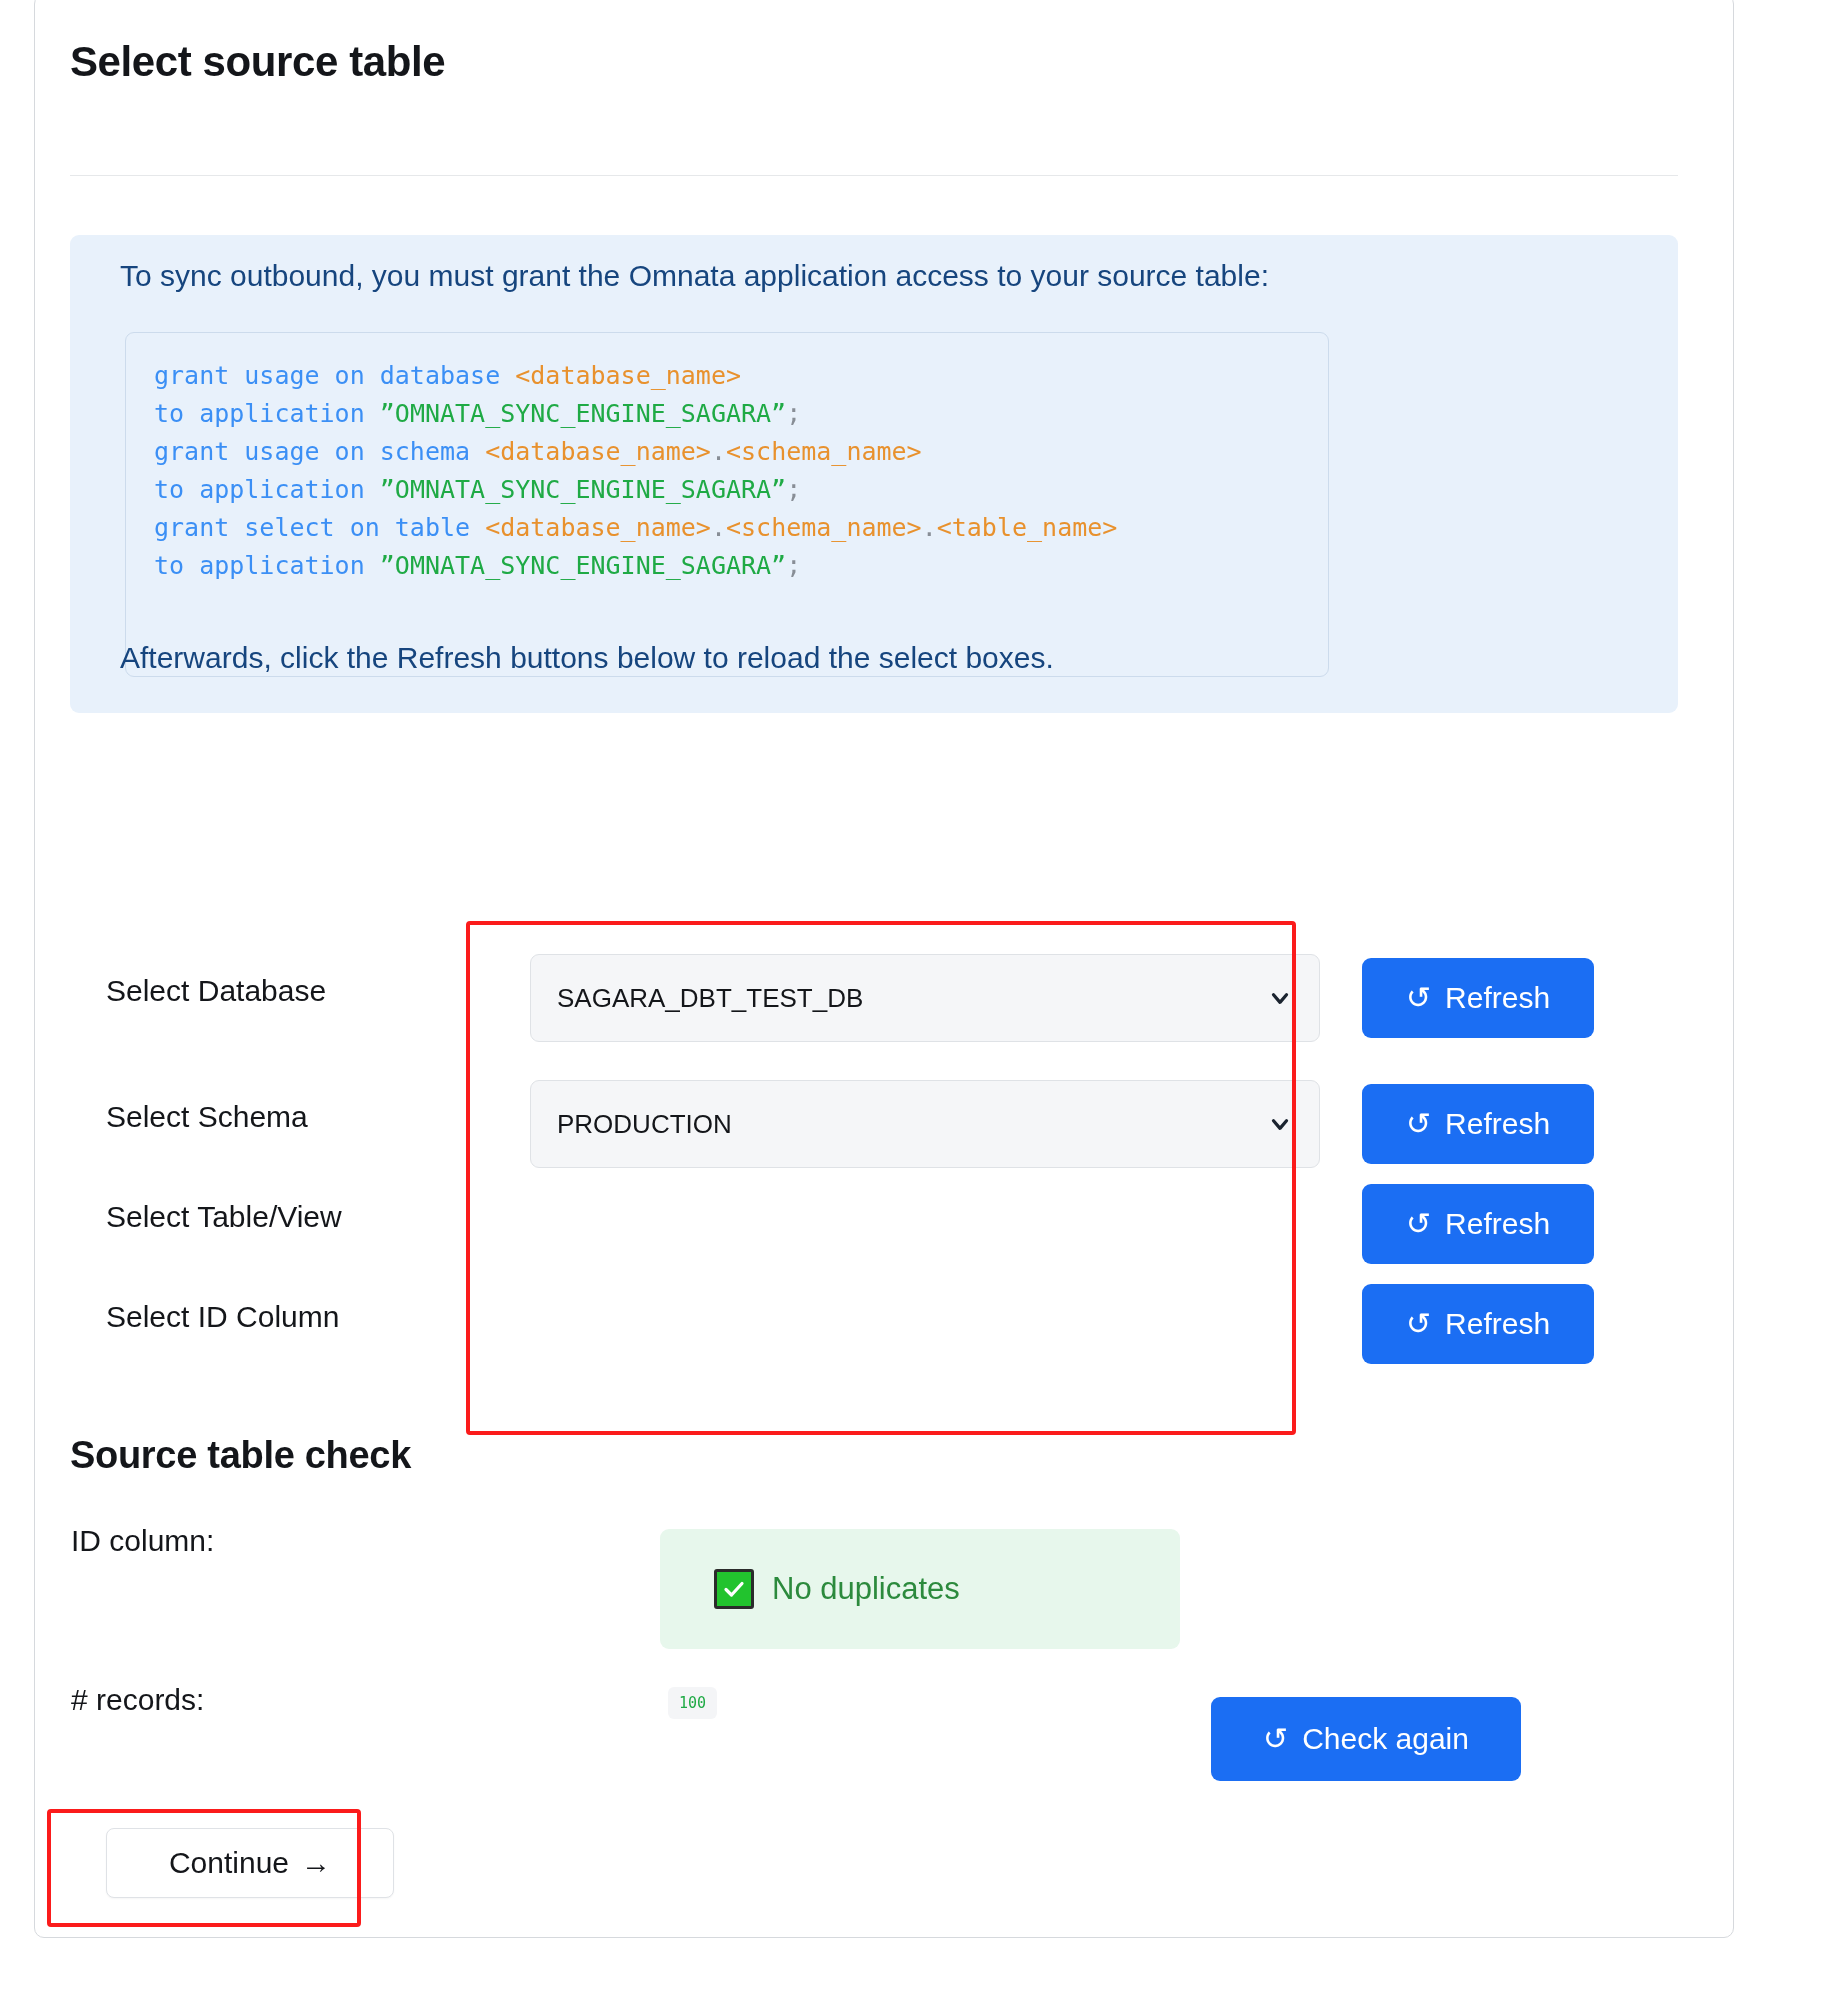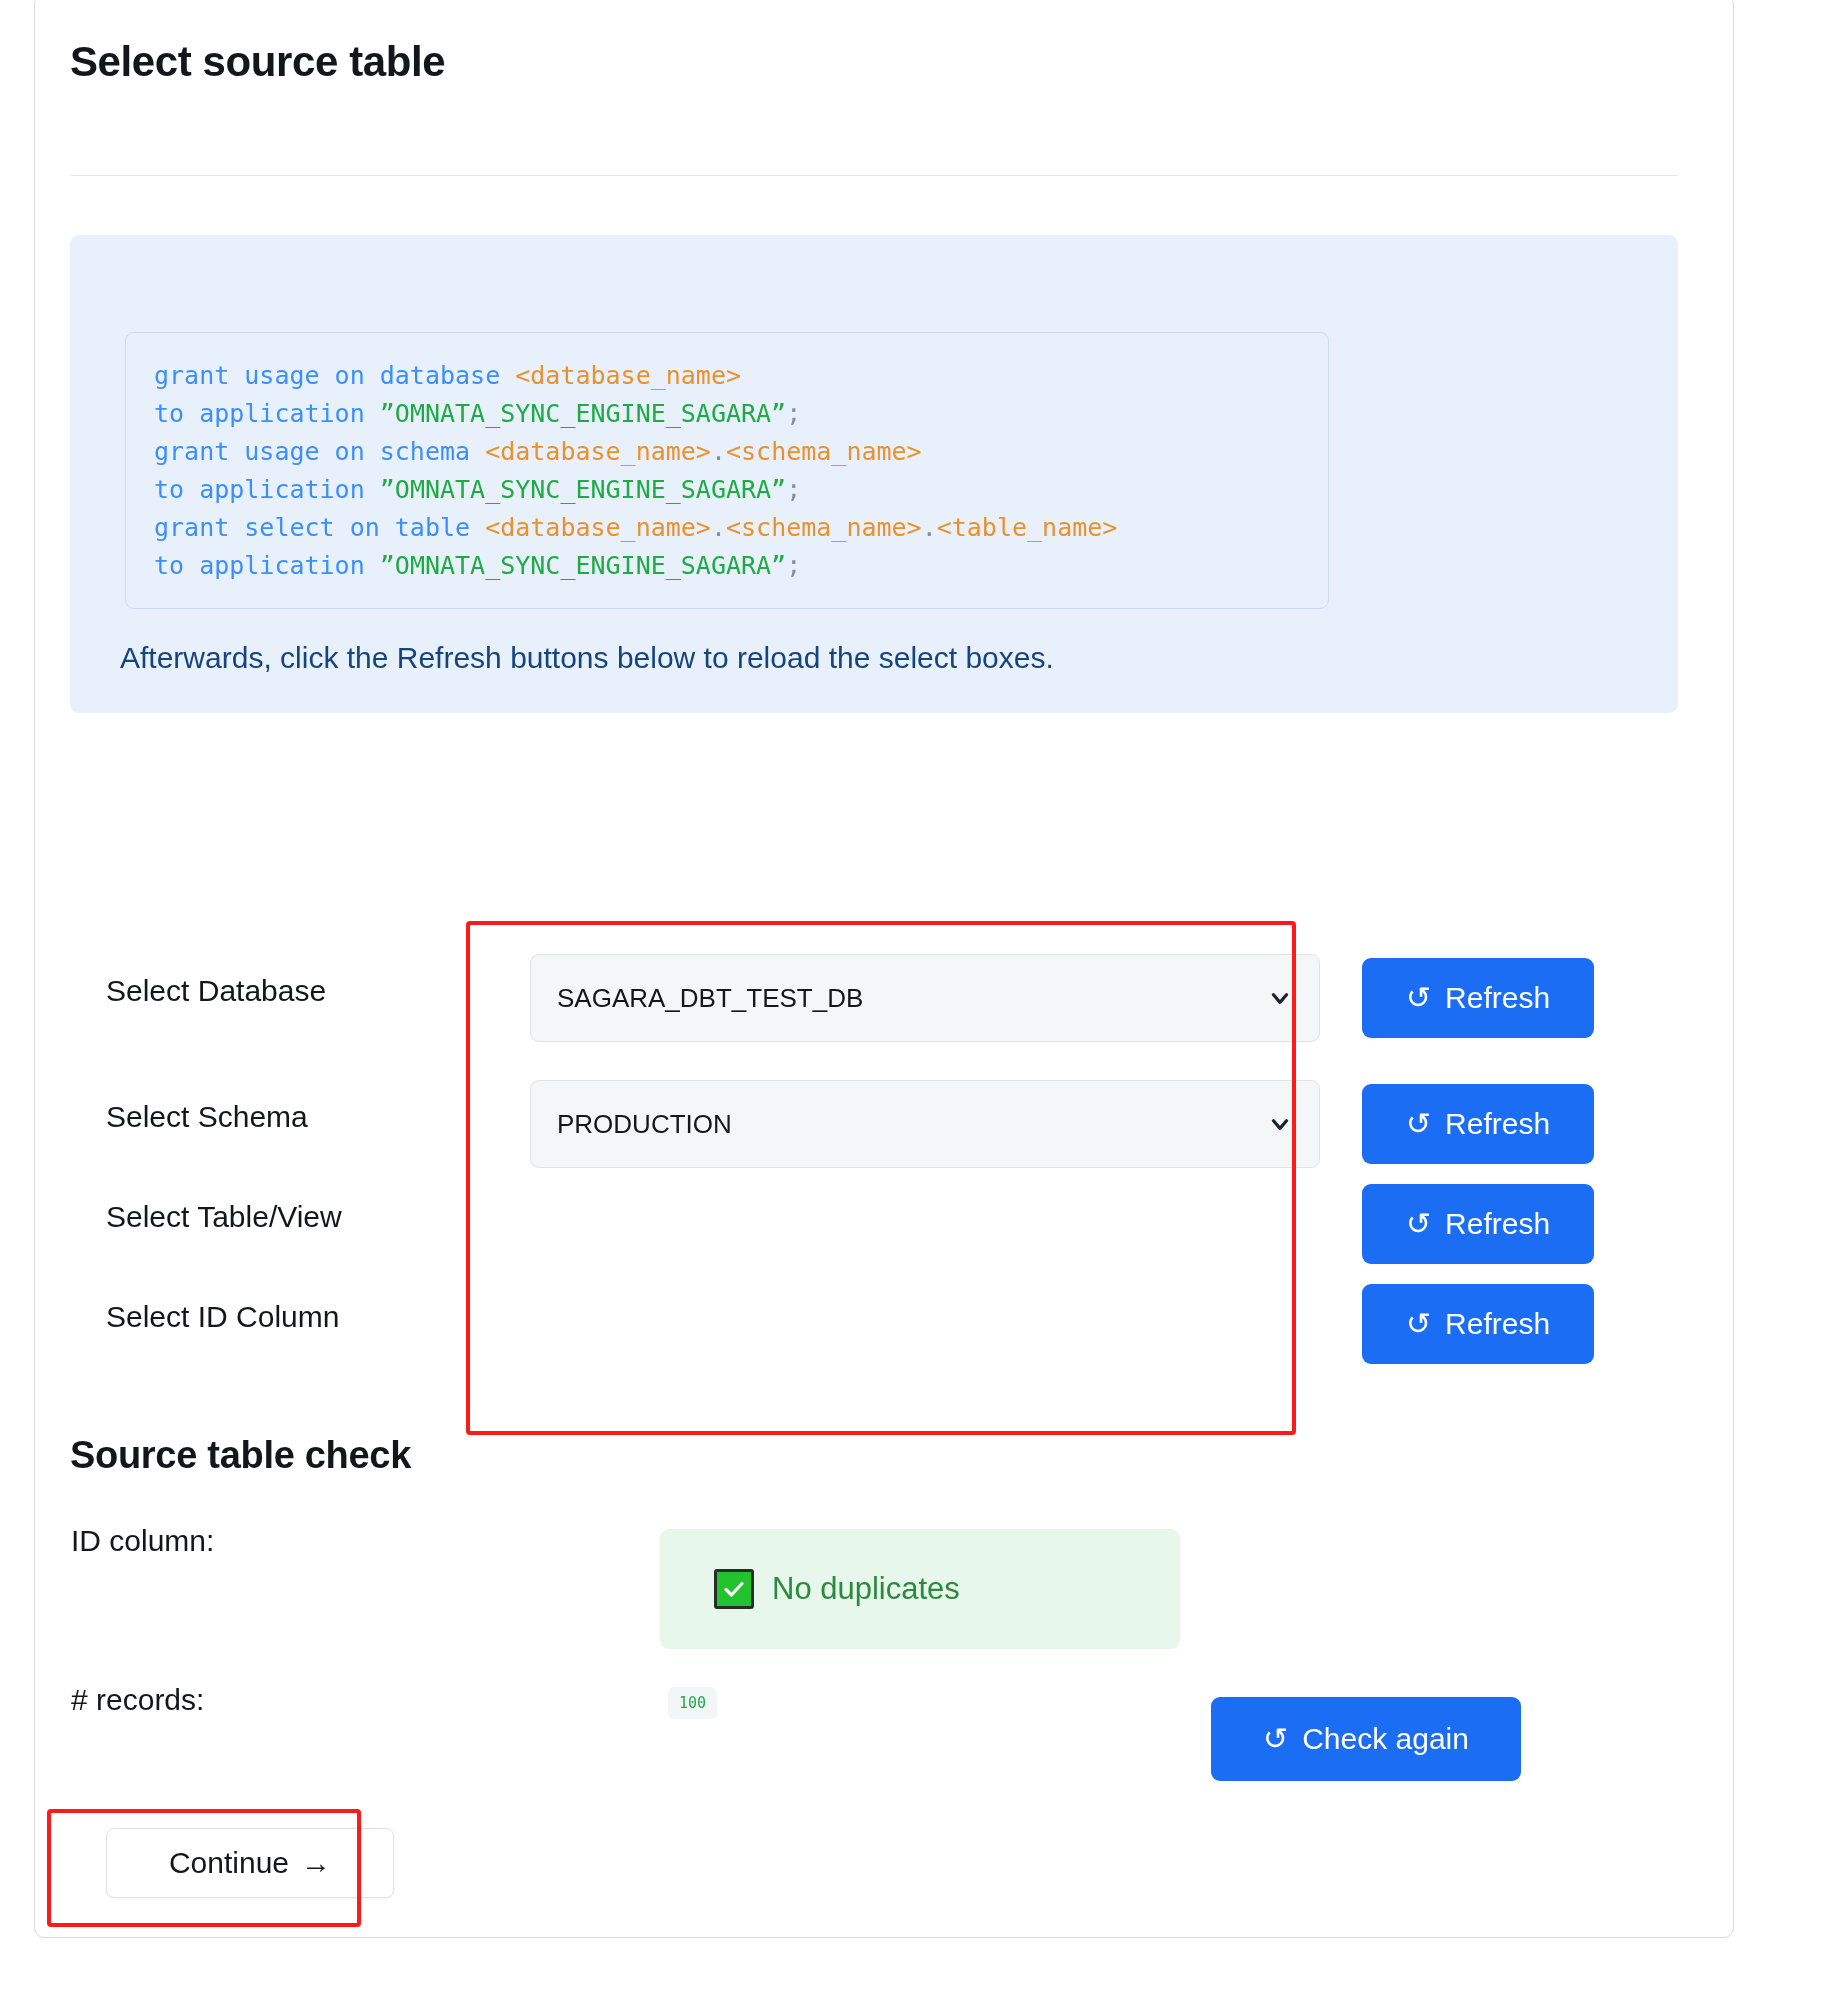--- a/index.html
+++ b/index.html
@@ -75,21 +75,21 @@
   }
   .info-text.top { top: 24px; }
   .info-text.bottom { top: 406px; }
 
   
   .code-box {
     position: absolute;
     left: 55px;
     top: 97px;
     width: 1204px;
-    height: 277px;
+    height: 345px;
     border: 1px solid #ccdbec;
     border-radius: 9px;
     box-sizing: border-box;
     background: transparent;
     padding: 24px 28px;
   }
   .code-box pre {
     margin: 0;
     font-family: "DejaVu Sans Mono", monospace;
     font-size: 25px;
@@ -301,20 +301,21 @@
 </head>
 <body>
 
 <div class="page-frame">
   <div class="page-inner">
 
     <div class="page-title">Select source table</div>
     <div class="title-divider"></div>
 
     <div class="info-box" style="background: rgb(232, 241, 251);">
+      <div class="info-text top" style="color: rgb(22, 69, 126);">To sync outbound, you must grant the Omnata application access to your source table:</div>
 
       <div class="code-box">
         <pre id="code-pre"><span class="tok-kw">grant usage on database </span><span class="tok-ph">&lt;database_name&gt;</span>
 <span class="tok-kw">to application </span><span class="tok-str">”OMNATA_SYNC_ENGINE_SAGARA”</span><span class="tok-pn">;</span>
 <span class="tok-kw">grant usage on schema </span><span class="tok-ph">&lt;database_name&gt;</span><span class="tok-pn">.</span><span class="tok-ph">&lt;schema_name&gt;</span>
 <span class="tok-kw">to application </span><span class="tok-str">”OMNATA_SYNC_ENGINE_SAGARA”</span><span class="tok-pn">;</span>
 <span class="tok-kw">grant select on table </span><span class="tok-ph">&lt;database_name&gt;</span><span class="tok-pn">.</span><span class="tok-ph">&lt;schema_name&gt;</span><span class="tok-pn">.</span><span class="tok-ph">&lt;table_name&gt;</span>
 <span class="tok-kw">to application </span><span class="tok-str">”OMNATA_SYNC_ENGINE_SAGARA”</span><span class="tok-pn">;</span></pre>
       </div>
 

